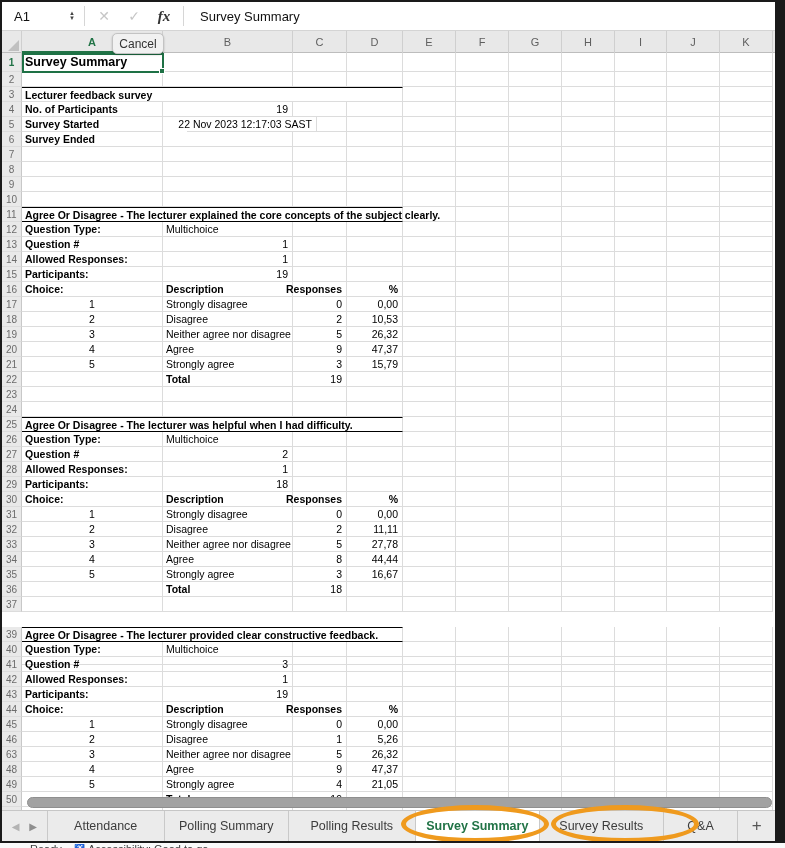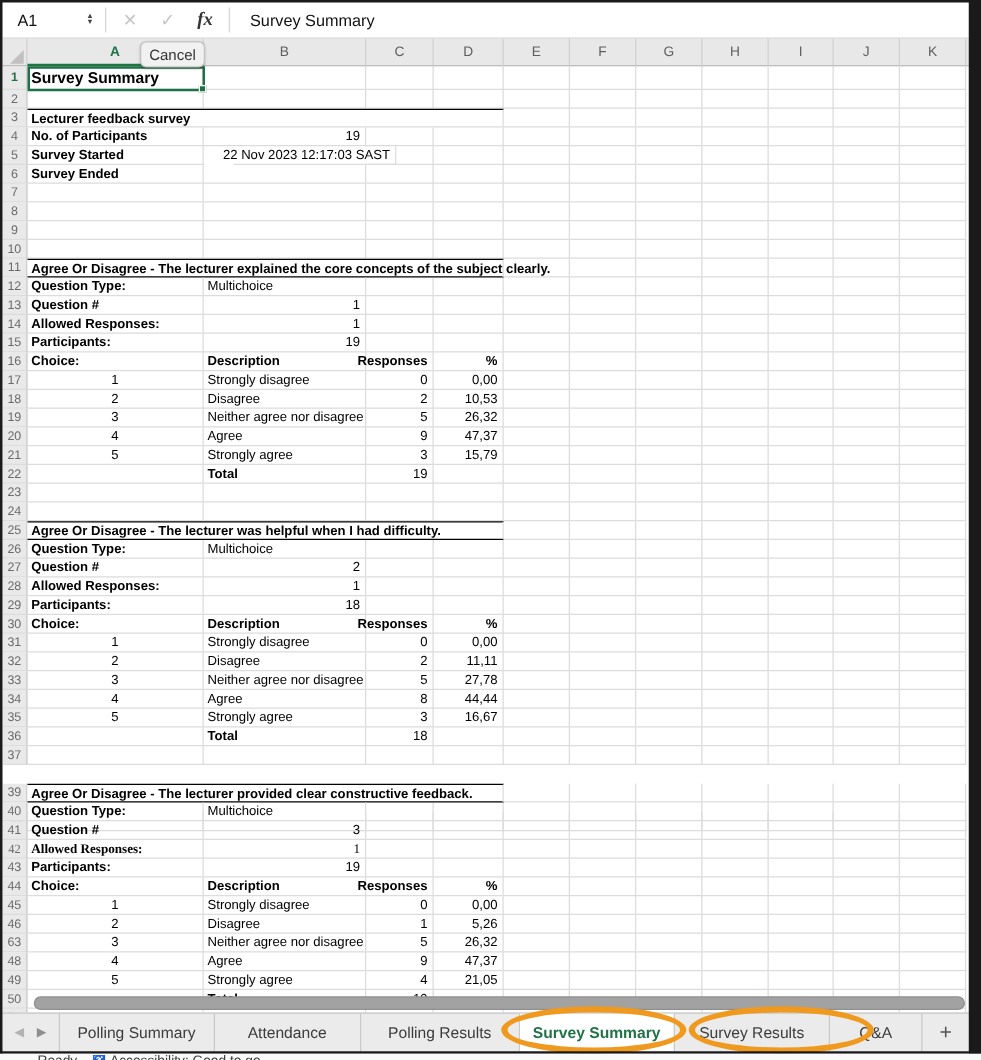--- a/index.html
+++ b/index.html
@@ -691,21 +691,21 @@
         <div class="gcell" style="left: 291px; width: 54px;"></div>
         <div class="gcell" style="left: 345px; width: 56px;"></div>
         <div class="gcell" style="left: 401px; width: 53px;"></div>
         <div class="gcell" style="left: 454px; width: 53px;"></div>
         <div class="gcell" style="left: 507px; width: 53px;"></div>
         <div class="gcell" style="left: 560px; width: 53px;"></div>
         <div class="gcell" style="left: 613px; width: 52px;"></div>
         <div class="gcell" style="left: 665px; width: 53px;"></div>
         <div class="gcell" style="left: 718px; width: 53px;"></div>
       </div>
-      <div class="grow" style="top: 619px; height: 15px; font-family: Liberation Serif, serif;">
+      <div class="grow" style="top: 619px; height: 15px;">
         <div class="rh">42</div>
         <div class="gcell hastext b" style="left: 20px; width: 141px;">Allowed Responses:</div>
         <div class="gcell hastext ar" style="left: 161px; width: 130px;">1</div>
         <div class="gcell" style="left: 291px; width: 54px;"></div>
         <div class="gcell" style="left: 345px; width: 56px;"></div>
         <div class="gcell" style="left: 401px; width: 53px;"></div>
         <div class="gcell" style="left: 454px; width: 53px;"></div>
         <div class="gcell" style="left: 507px; width: 53px;"></div>
         <div class="gcell" style="left: 560px; width: 53px;"></div>
         <div class="gcell" style="left: 613px; width: 52px;"></div>
@@ -847,22 +847,22 @@
   <div id="cancel-btn">Cancel</div>
 
   <div id="hscroll"></div>
 
   <div id="tab-bar">
     <div id="tab-nav">
       <span class="arr" id="nav-left">◀</span>
       <span class="arr" id="nav-right">▶</span>
     </div>
 
-    <div class="tab" style="width: 125px;">Polling Summary</div>
-      <div class="tab" style="width: 118px;">Attendance</div>
+    <div class="tab" style="width: 118px;">Attendance</div>
+      <div class="tab" style="width: 125px;">Polling Summary</div>
       <div class="tab" style="width: 128px;">Polling Results</div>
       <div class="tab active" style="width: 125px;">Survey Summary</div>
       <div class="tab" style="width: 125px;">Survey Results</div>
       <div class="tab" style="width: 75px;">Q&amp;A</div>
       <div id="tab-add">+</div>
   </div>
 
   <div class="oval" id="oval-1"></div>
   <div class="oval" id="oval-2"></div>
 

